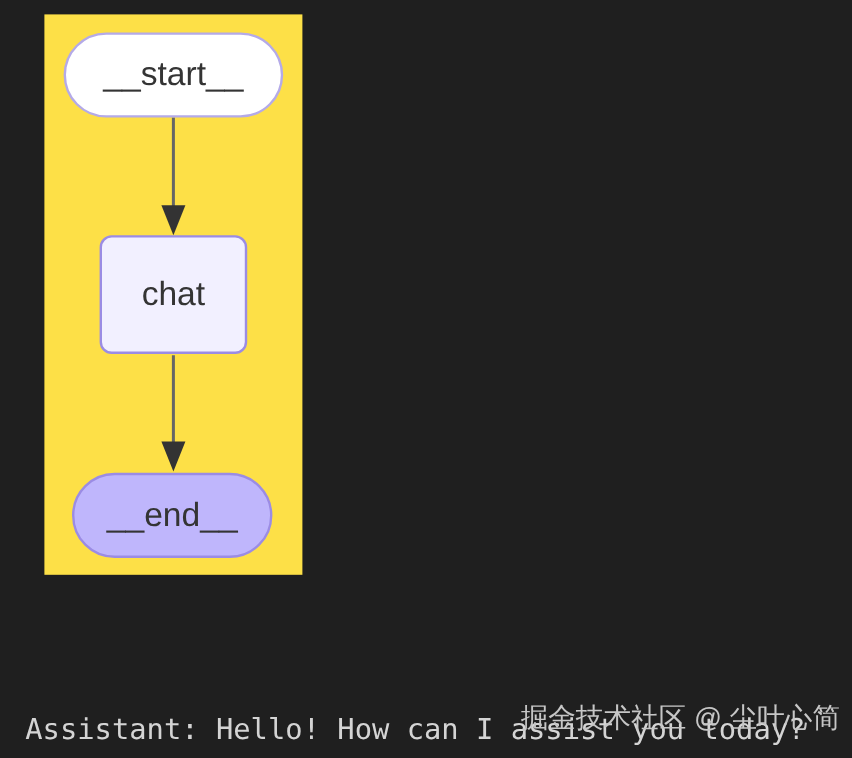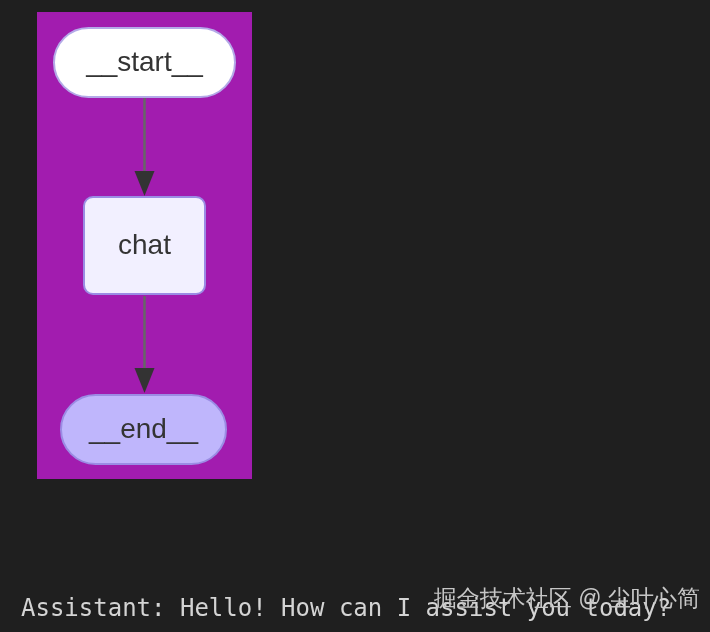--- a/index.html
+++ b/index.html
@@ -7,21 +7,21 @@
     width: 710px; height: 632px;
     background: #1f1f1f;
     position: relative;
     overflow: hidden;
     font-family: "Liberation Sans", sans-serif;
   }
   .panel {
     position: absolute;
     left: 37px; top: 12px;
     width: 215px; height: 467px;
-    background: #a21caf;
+    background: #fde047;
   }
   .edges {
     position: absolute; left: 0; top: 0;
     width: 215px; height: 467px;
     display: block;
   }
   .node {
     position: absolute;
     display: flex; align-items: center; justify-content: center;
     box-sizing: border-box;

